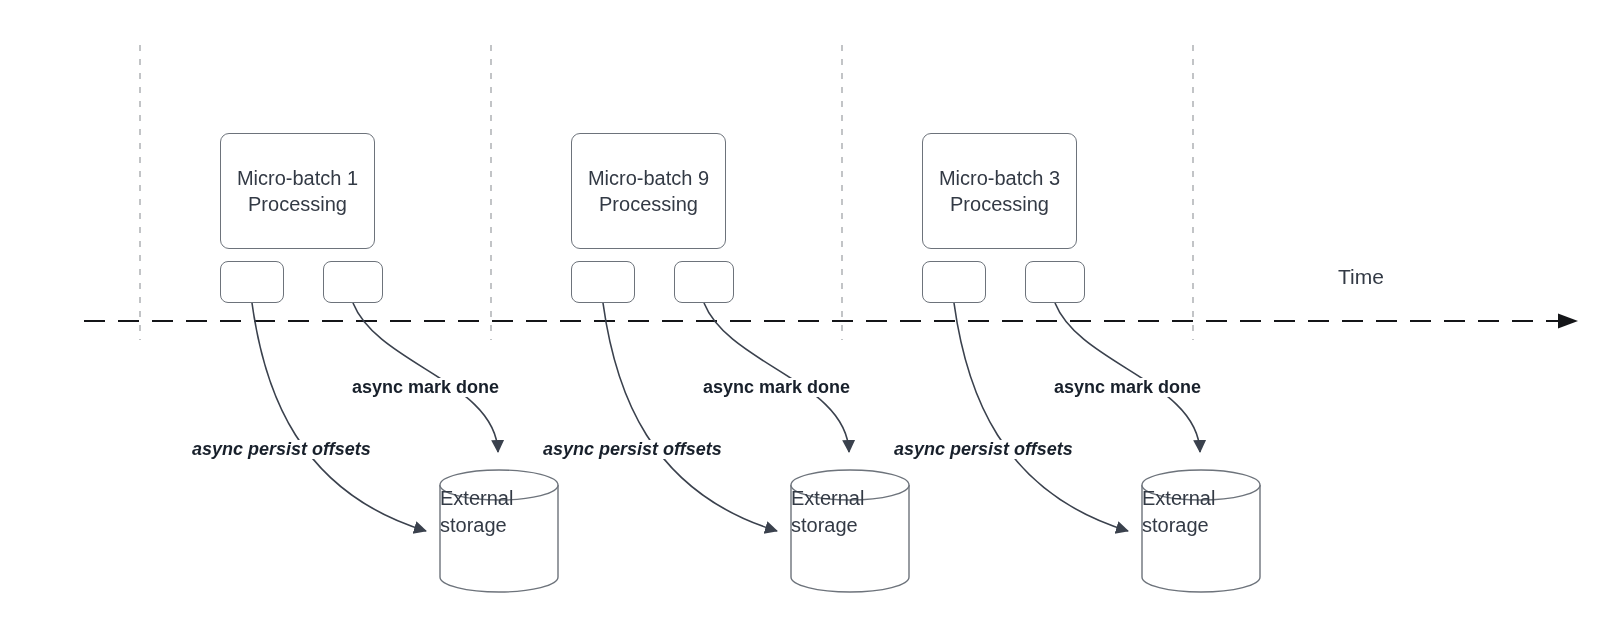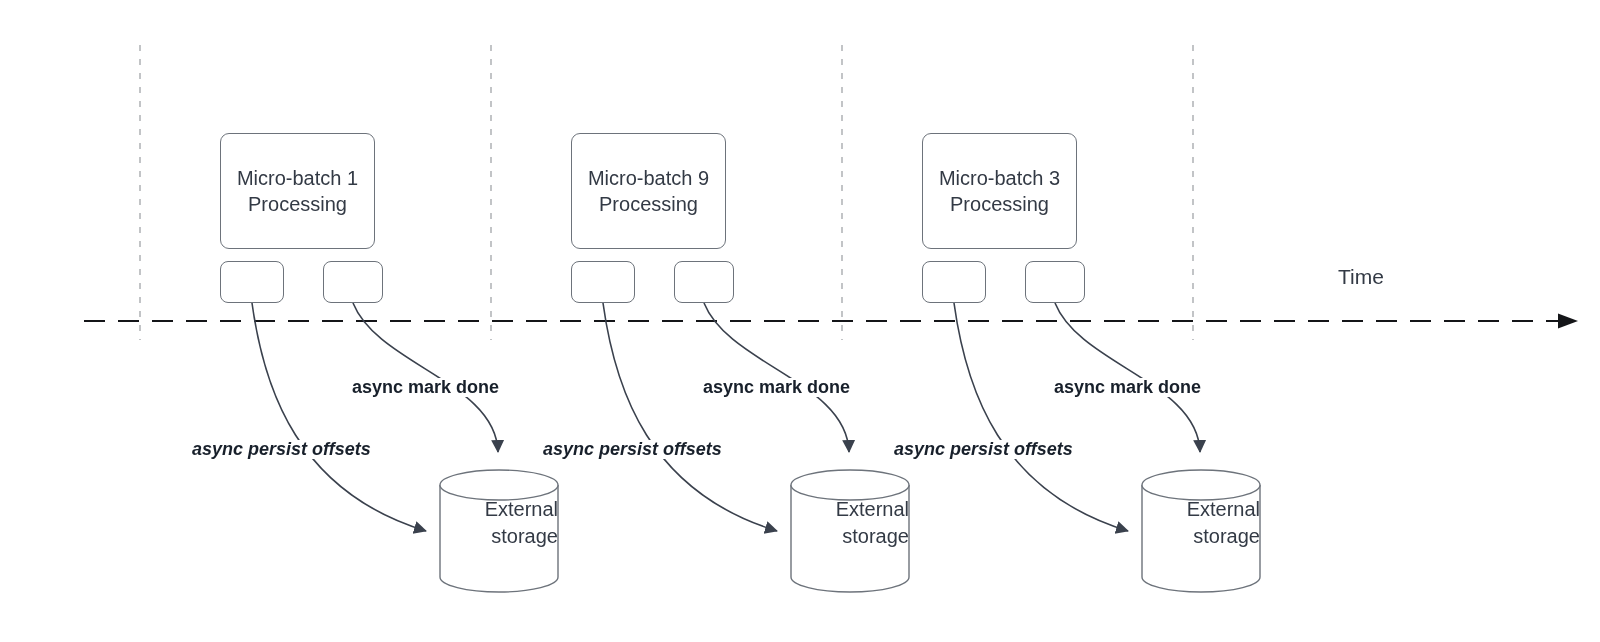--- a/index.html
+++ b/index.html
@@ -75,22 +75,22 @@
     color: var(--label_text);
     background: #ffffff;
     padding: 0 2px;
   }
   .label-markdone { left: 210px; top: 378px; }
   .label-persist  { left: 50px;  top: 440px; font-style: italic; }
   .storage-label {
     position: absolute;
     left: 300px; top: 470px;
     width: 118px; height: 122px;
-    padding-top: 26px;
-    text-align: right;
+    padding-top: 15px;
+    text-align: left;
     font-size: 20px;
     line-height: 27px;
     color: var(--box_text);
   }
   .time-label {
     position: absolute;
     left: 1338px; top: 257px;
     font-size: 21px;
     color: var(--box_text);
     z-index: 2;

